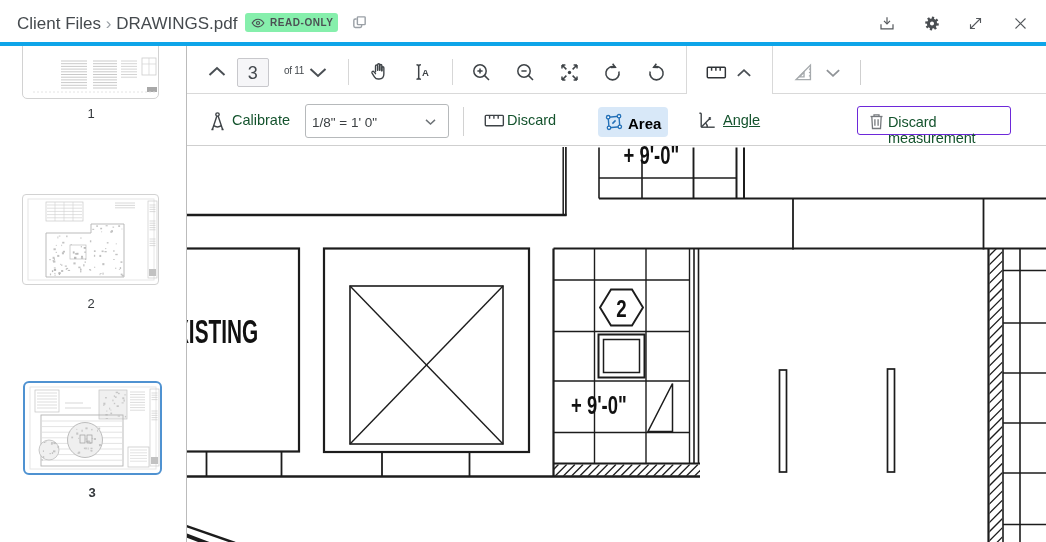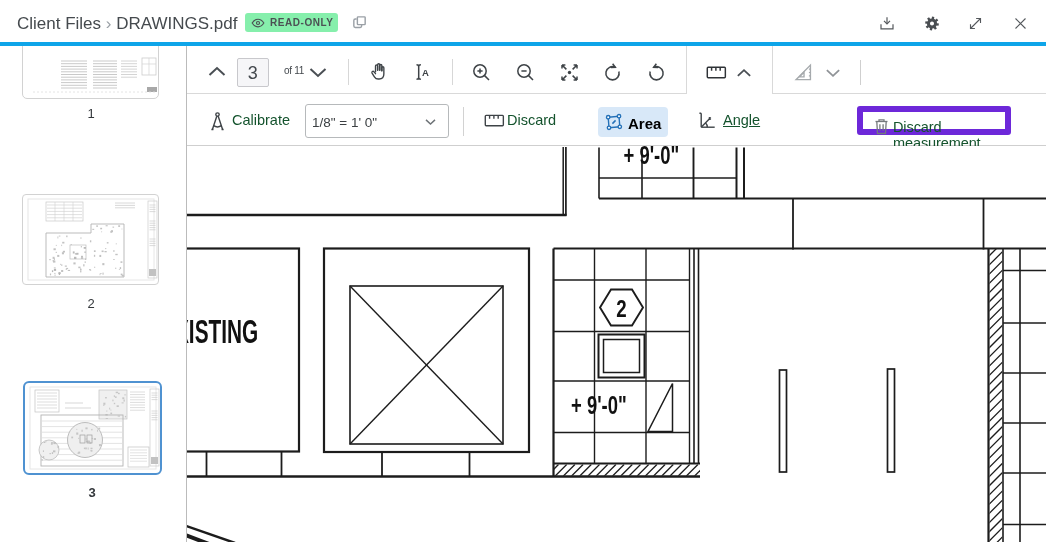--- a/index.html
+++ b/index.html
@@ -433,21 +433,21 @@
     <div class="abs" style="left:30px; top:7.5px; font-size:15px; font-weight:600; color:#000000;">Area</div>
   </div>
   <svg class="abs" style="left:511px; top:17px;" width="19" height="19" viewBox="0 0 19 19" fill="none" stroke="#3e4347" stroke-width="1.4">
       <path d="M3.2 2.2v14M1.4 2.2h1.8"></path>
       <path d="M3.2 16.2h13.5"></path>
       <path d="M3.4 16 11.8 7.6"></path>
       <path d="M10.8 6.6l2 2M12.8 6.6l-2 2"></path>
       <path d="M9.3 16.2a6.2 6.2 0 0 0-1.9-4.5"></path>
     </svg>
   <div class="abs mtxt" style="left:536px; top:18px;text-decoration:underline;">Angle</div>
-  <div class="abs" style="left:670px; top:12px; width:154px; height:29px; border:6px solid #6d28d9; border-radius:3px; background:#fff;">
+  <div class="abs" style="left:670px; top:12px; width:154px; height:29px; border:1px solid #6d28d9; border-radius:3px; background:#fff;">
     <svg class="abs" style="left:11px; top:6px;" width="15" height="17" viewBox="0 0 15 17" fill="none" stroke="#75797d" stroke-width="1.3">
         <path d="M1.5 3.5h12"></path>
         <path d="M5 3.5V1.8h5v1.7"></path>
         <path d="M2.8 3.5l.7 12h8l.7-12"></path>
         <path d="M5.9 6.2v6.6M9.1 6.2v6.6"></path>
       </svg>
     <div class="abs mtxt" style="left:30px; top:7px; letter-spacing:-0.1px;">Discard measurement</div>
   </div>
 </div>
 <div id="canvas"><svg width="859" height="396" viewBox="0 0 859 396">

